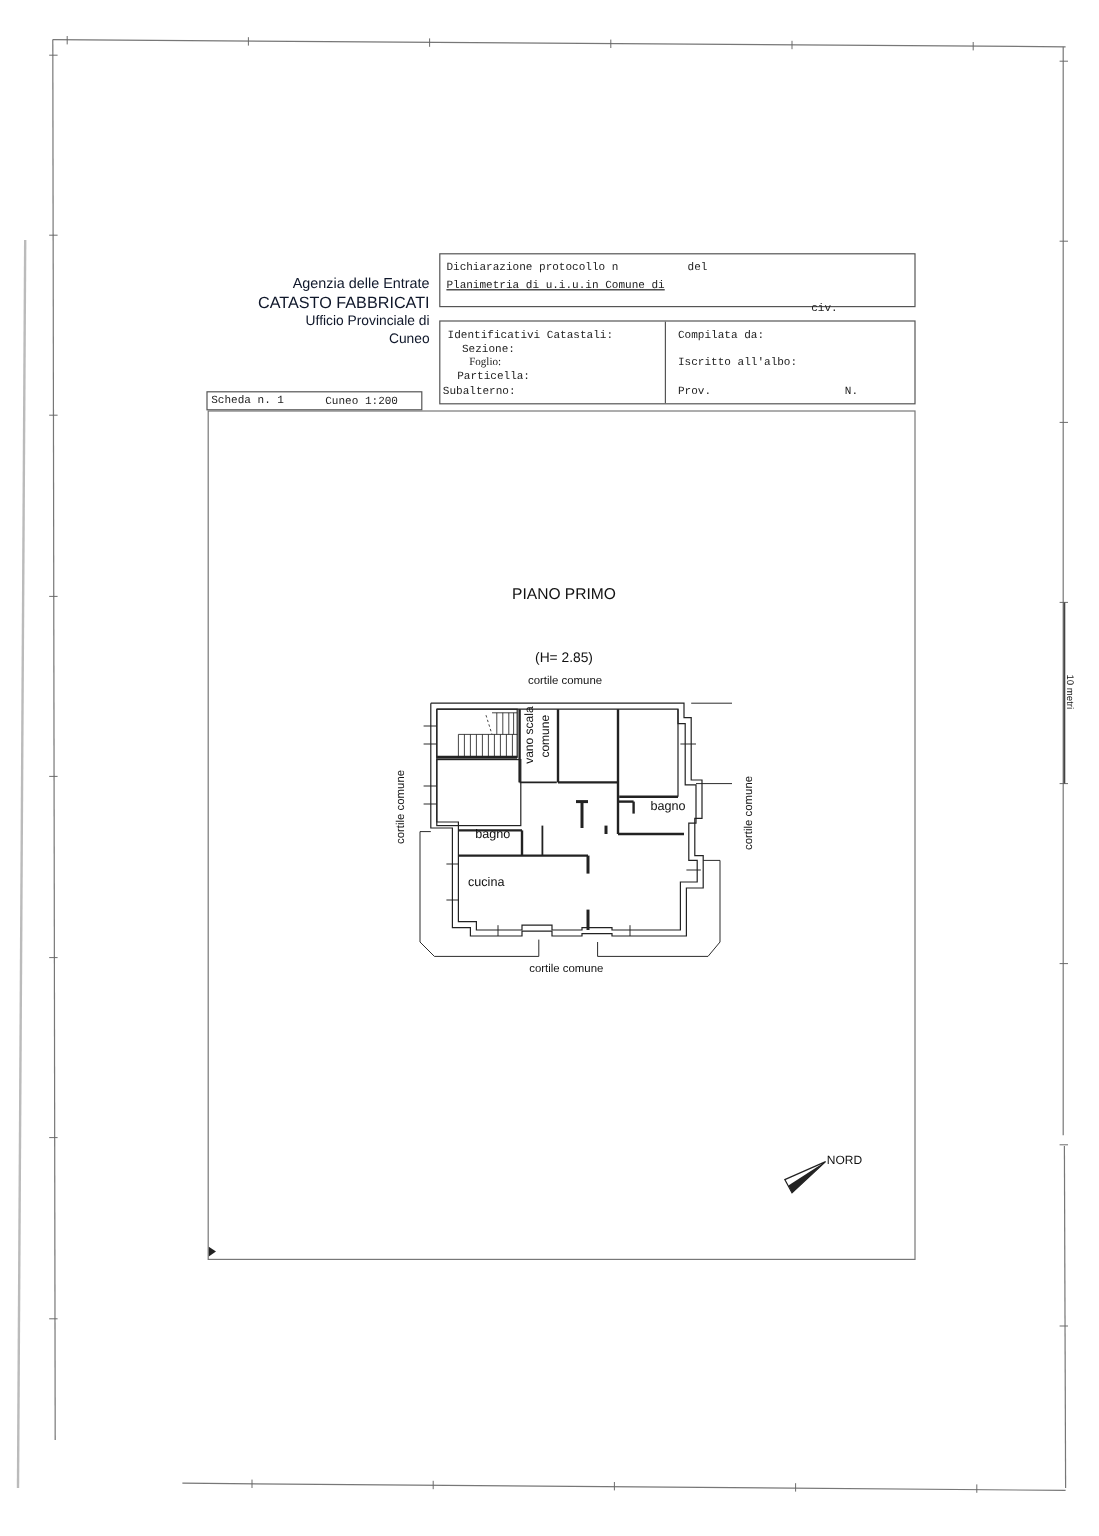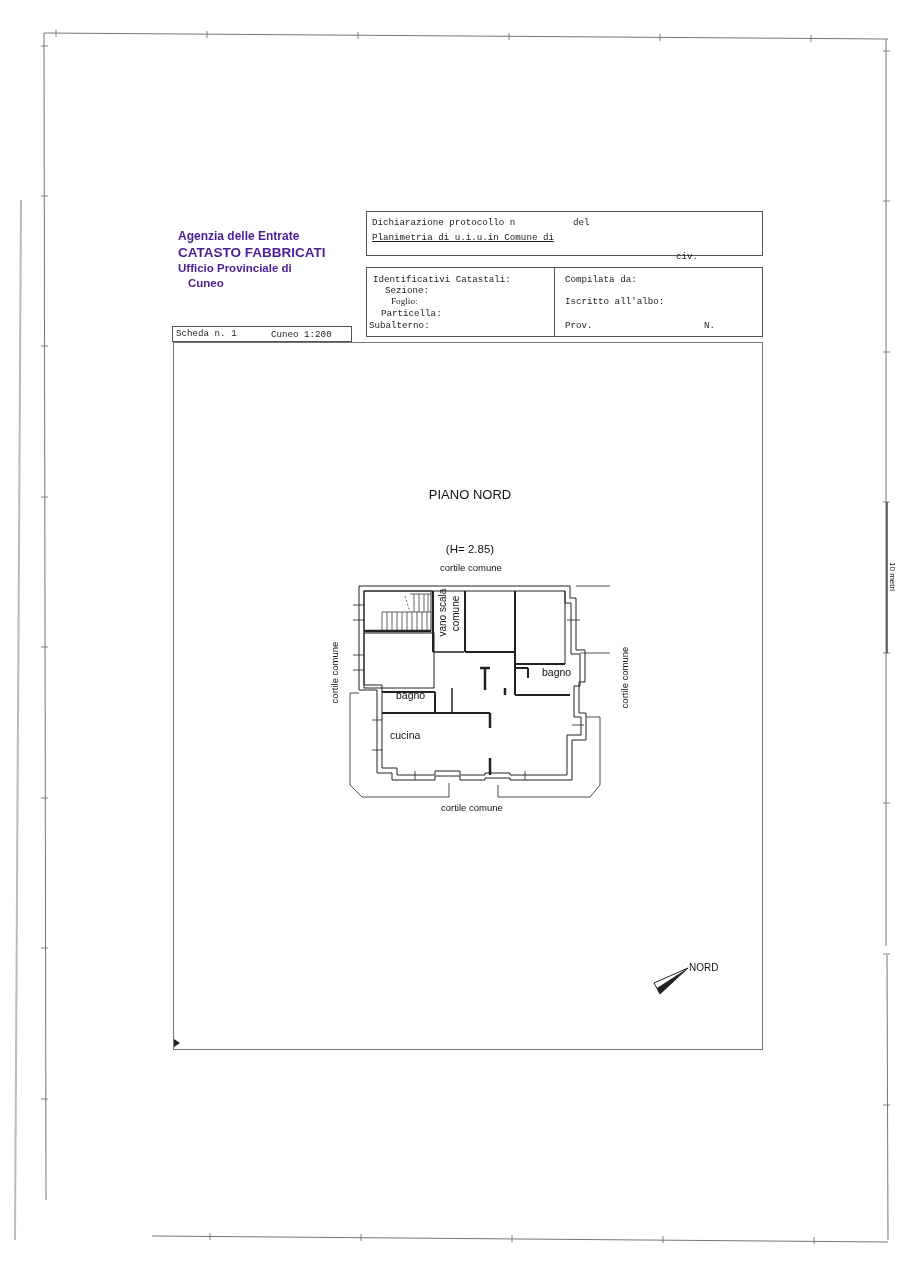--- a/index.html
+++ b/index.html
@@ -1,19 +1,19 @@
 <!DOCTYPE html>
 <html><head>
 <meta charset="utf-8">
 <style>
   html, body { margin:0; padding:0; background:#ffffff; }
   body { width:916px; height:1280px; position:relative; overflow:hidden; font-family:"Liberation Sans", sans-serif; color:#1a1a1a; }
   .abs { position:absolute; }
   svg.frame { position:absolute; left:0; top:0; }
-  .header-left { position:absolute; left:178px; top:228px; width:180px; text-align:left; font-family:"Liberation Sans", sans-serif; font-weight:bold; color:#4c1d95; }
+  .header-left { position:absolute; left:178px; top:228px; width:180px; text-align:right; font-family:"Liberation Sans", sans-serif; font-weight:normal; color:#0f172a; }
   .header-left .l1 { font-size:12px; line-height:16px; }
   .header-left .l2 { font-size:13.5px; line-height:17px; }
   .header-left .l3 { font-size:11.5px; line-height:15px; }
   .header-left .l4 { font-size:11.5px; line-height:15px; margin-left:10px; }
   .mono { font-family:"Liberation Mono", monospace; font-size:9.2px; color:#222; white-space:pre; }
   .box { position:absolute; border:1.3px solid #555; box-sizing:border-box; }
   .plan-title { position:absolute; left:380px; top:487px; width:180px; text-align:center; font-size:13px; color:#111; }
   .plan-sub { position:absolute; left:380px; top:503px; width:180px; text-align:center; font-size:11.5px; color:#111;margin-top:40px; }
   .lbl { position:absolute; font-size:9.5px; color:#111; white-space:nowrap; }
   .room { position:absolute; font-size:10.5px; color:#111; white-space:nowrap; }
@@ -102,21 +102,21 @@
 </div>
 
 <div class="box" style="left:172px; top:326px; width:180px; height:16px;">
   <span class="abs mono" style="left:3px; top:1px;">Scheda n. 1</span>
   <span class="abs mono" style="left:98px; top:2px;">Cuneo 1:200</span>
 </div>
 
 <div class="box" style="left:173px; top:342px; width:590px; height:708px; border-color:#777;"></div>
 <div class="abs" style="left:174px; top:1039px; width:0; height:0; border-top:4px solid transparent; border-bottom:4px solid transparent; border-left:6px solid #222;"></div>
 
-<div class="plan-title">PIANO NORD</div>
+<div class="plan-title">PIANO PRIMO</div>
 <div class="plan-sub">(H= 2.85)</div>
 
 <div class="lbl" style="left:440px; top:562px;">cortile comune</div>
 <div class="lbl" style="left:441px; top:802px;">cortile comune</div>
 <div class="lbl rot-ccw" style="left:294px; top:667px; width:80px; text-align:center;">cortile comune</div>
 <div class="lbl rot-ccw" style="left:584px; top:672px; width:80px; text-align:center;">cortile comune</div>
 
 <svg class="abs" style="left:340px; top:580px;" width="270" height="220" viewBox="0 0 270 220">
   <g fill="none" stroke="#222" stroke-width="1">
 

